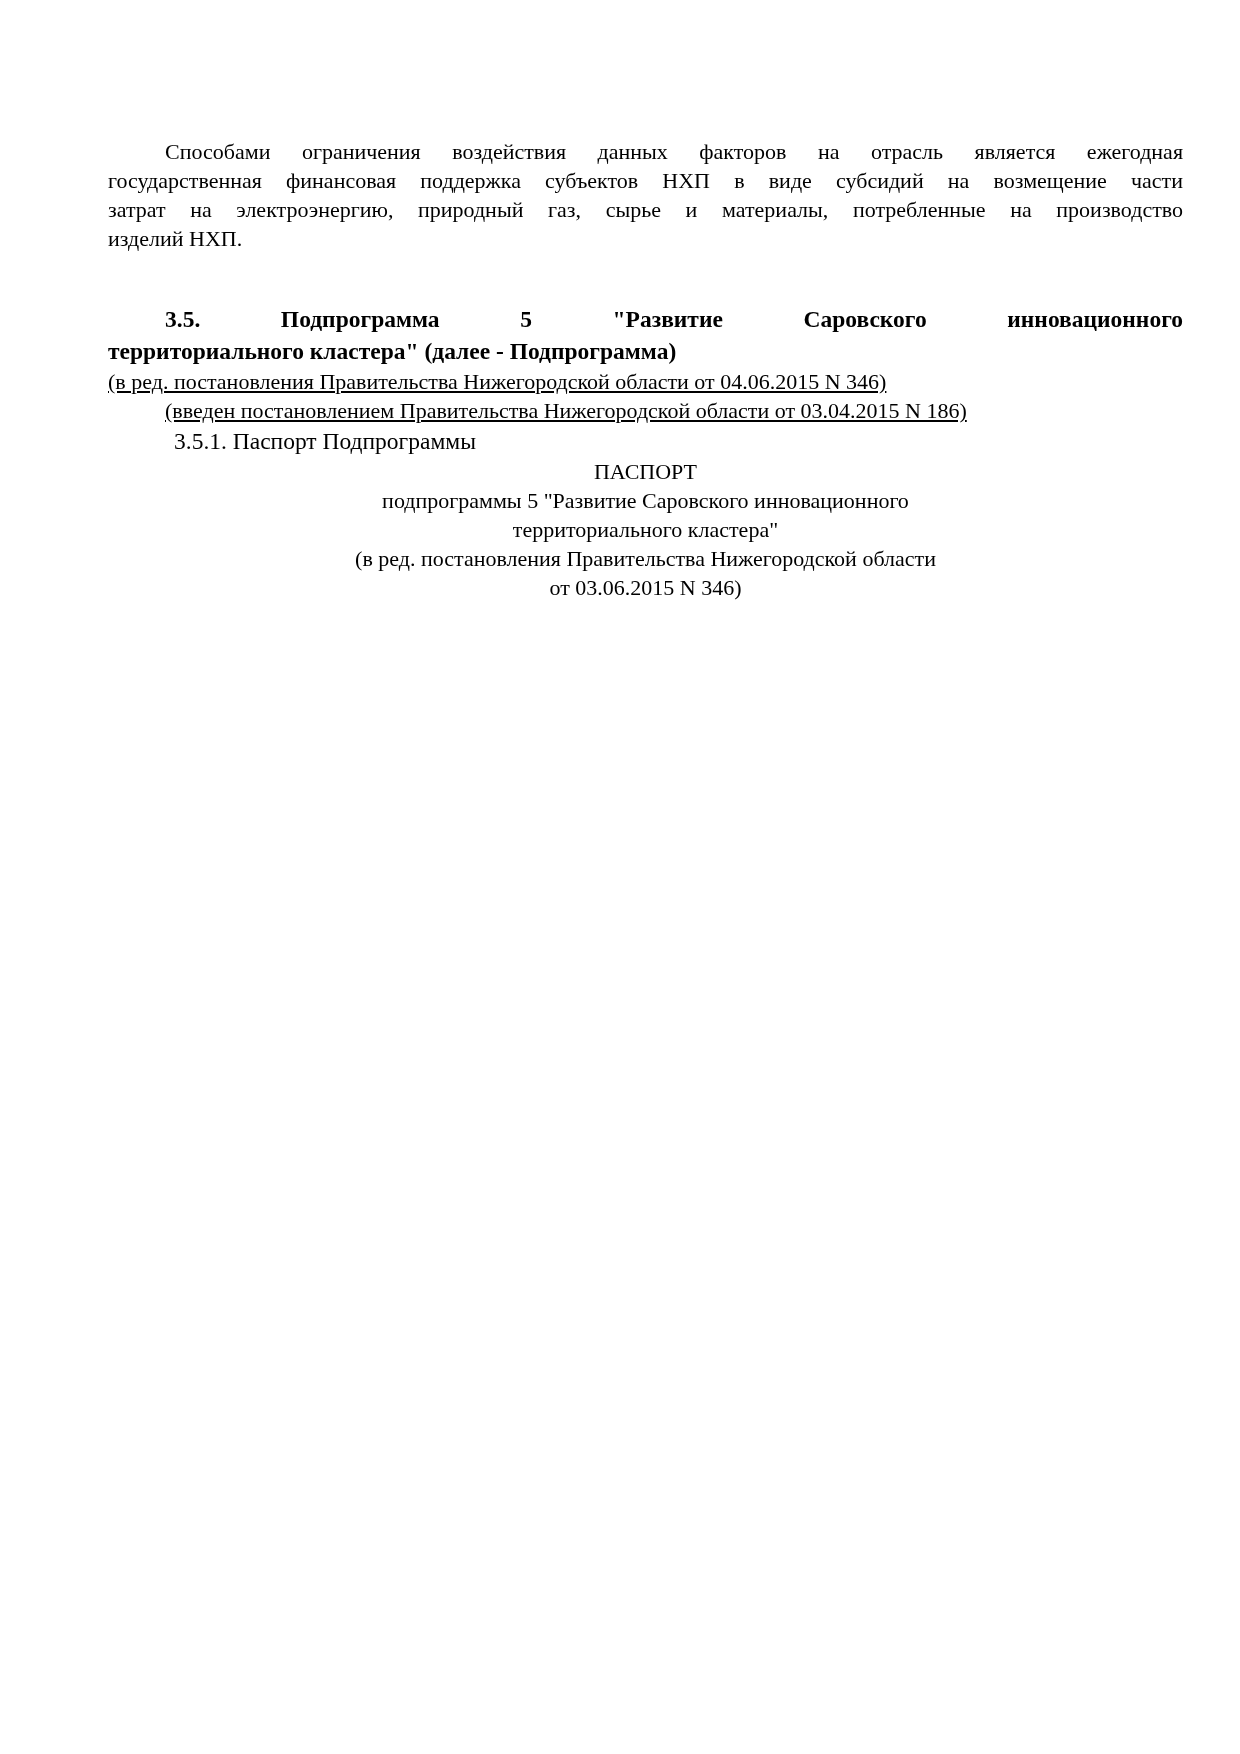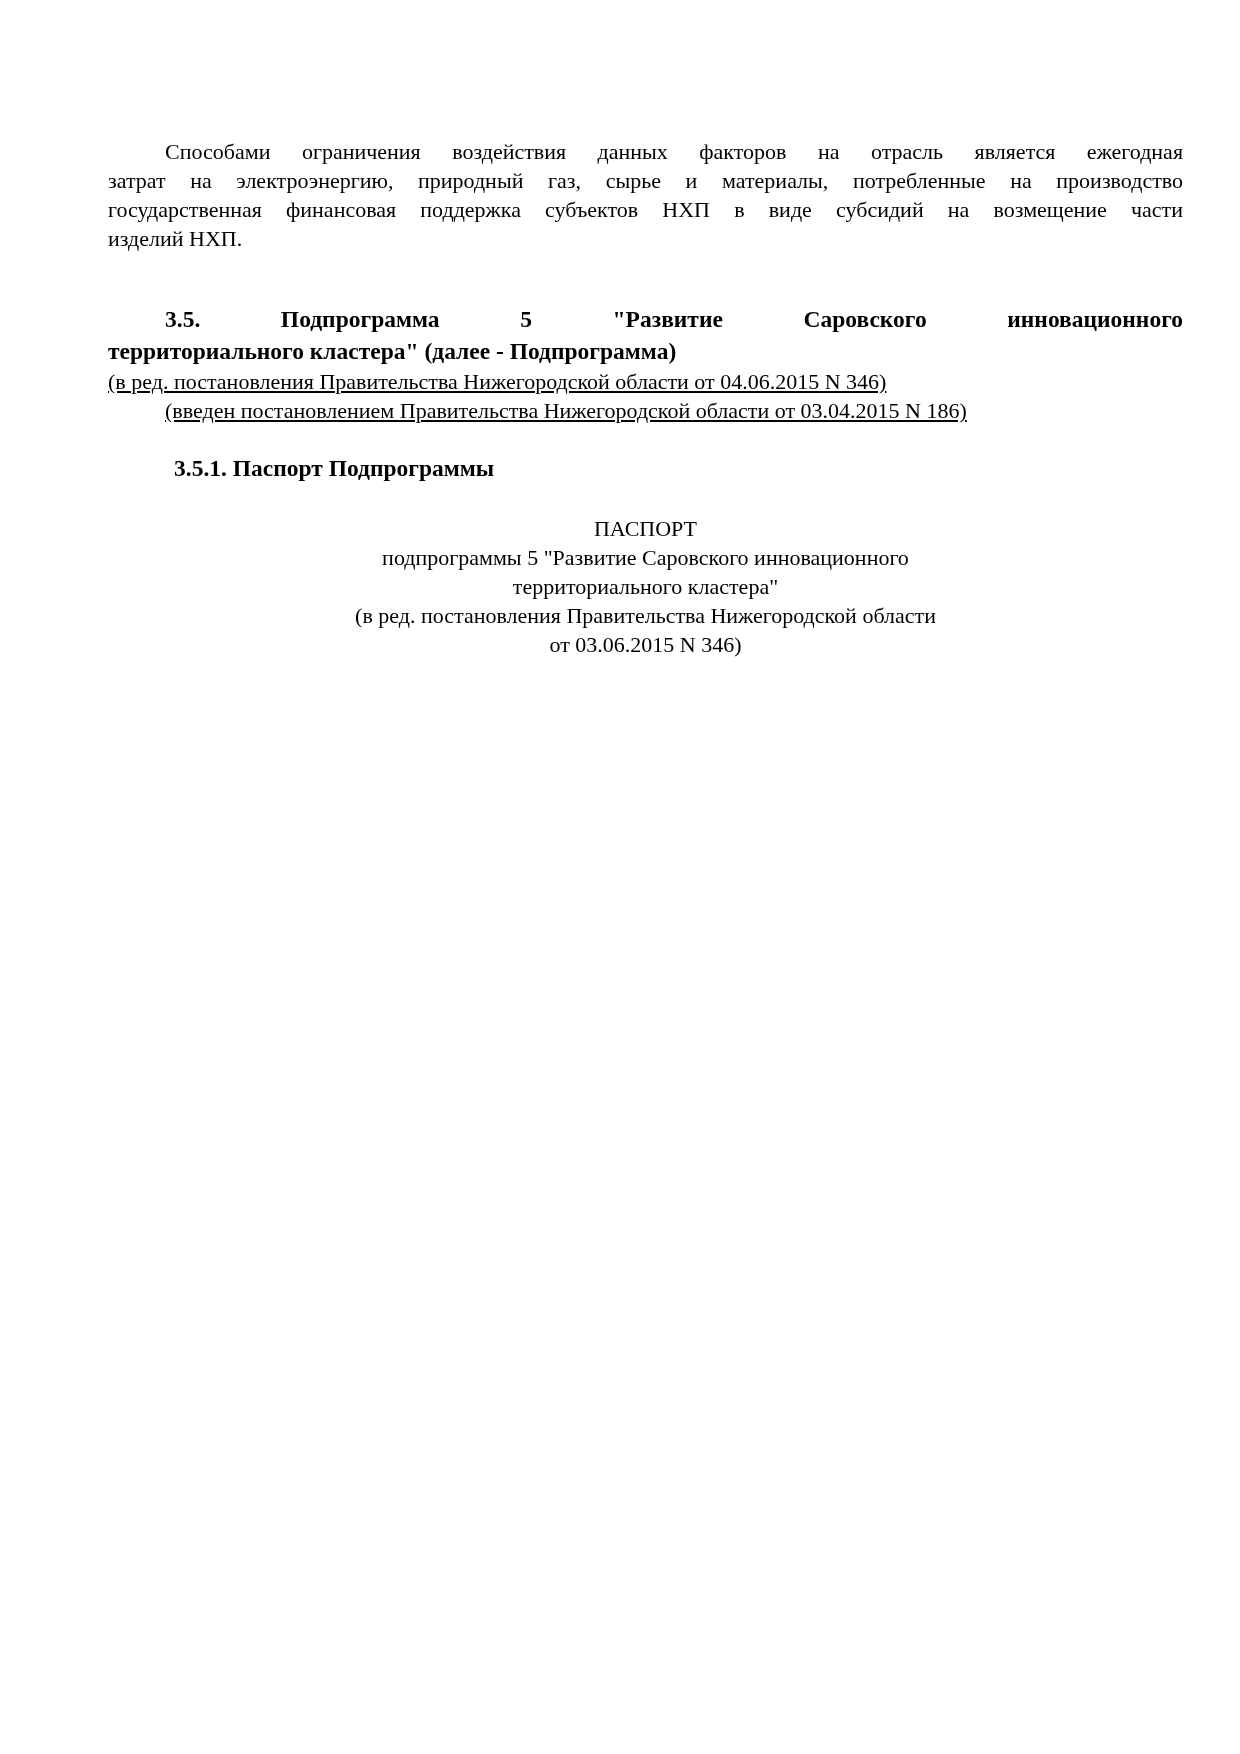--- a/index.html
+++ b/index.html
@@ -35,45 +35,43 @@
     line-height: 32px;
   }
   .h35 .hline1 { text-align: justify; text-align-last: justify; text-indent: 57px; }
   .h35 .hline2 { text-align: left; }
 
   
   .note { font-size: 22px; line-height: 29px; text-align: left; text-decoration: underline; }
 
   
   .h351 {
-    margin-top: 27px;
     font-size: 23.5px;
-    font-weight: bold;
+    font-weight: normal;
     line-height: 32px;
     text-indent: 66px;
   }
 
   
   .passport {
-    margin-top: 30px;
     font-size: 22px;
     line-height: 29px;
     text-align: center;
   }
 </style>
 </head>
 <body>
 
 <div class="page">
   <div class="content">
 
     <div class="para">
       <div class="jline indent">Способами ограничения воздействия данных факторов на отрасль является ежегодная</div>
+      <div class="jline">государственная финансовая поддержка субъектов НХП в виде субсидий на возмещение части</div>
       <div class="jline">затрат на электроэнергию, природный газ, сырье и материалы, потребленные на производство</div>
-      <div class="jline">государственная финансовая поддержка субъектов НХП в виде субсидий на возмещение части</div>
       <div class="jline lastline">изделий НХП.</div>
     </div>
 
     <div class="h35">
       <div class="hline1">3.5. Подпрограмма 5 "Развитие Саровского инновационного</div>
       <div class="hline2">территориального кластера" (далее - Подпрограмма)</div>
     </div>
 
     <div class="note">(в ред. постановления Правительства Нижегородской области от 04.06.2015 N 346)</div>
     <div class="note indent">(введен постановлением Правительства Нижегородской области от 03.04.2015 N 186)</div>

